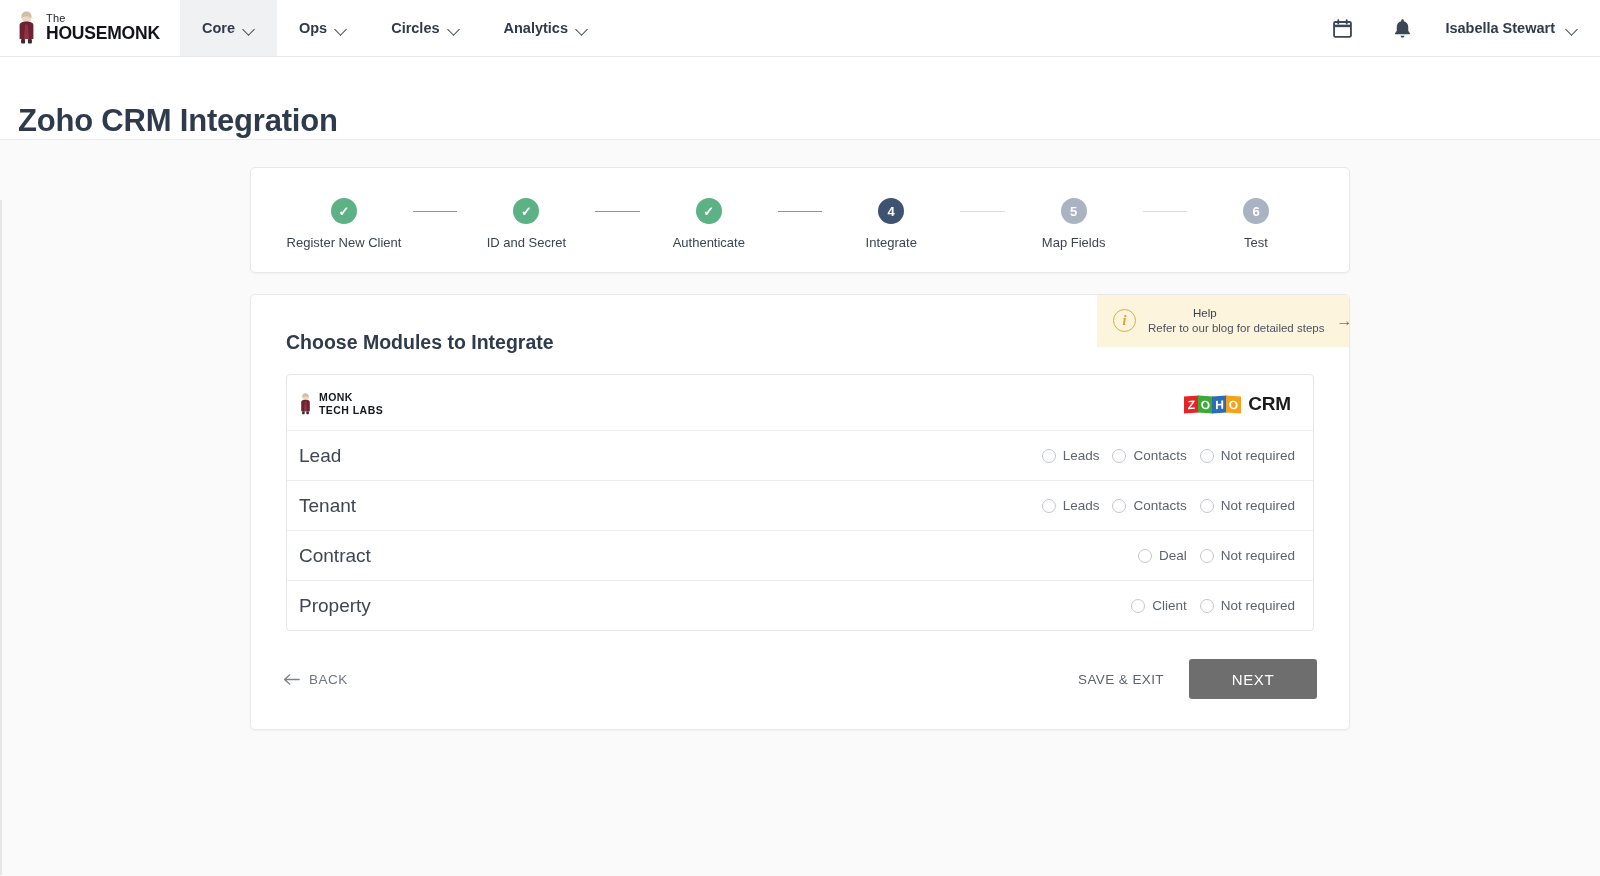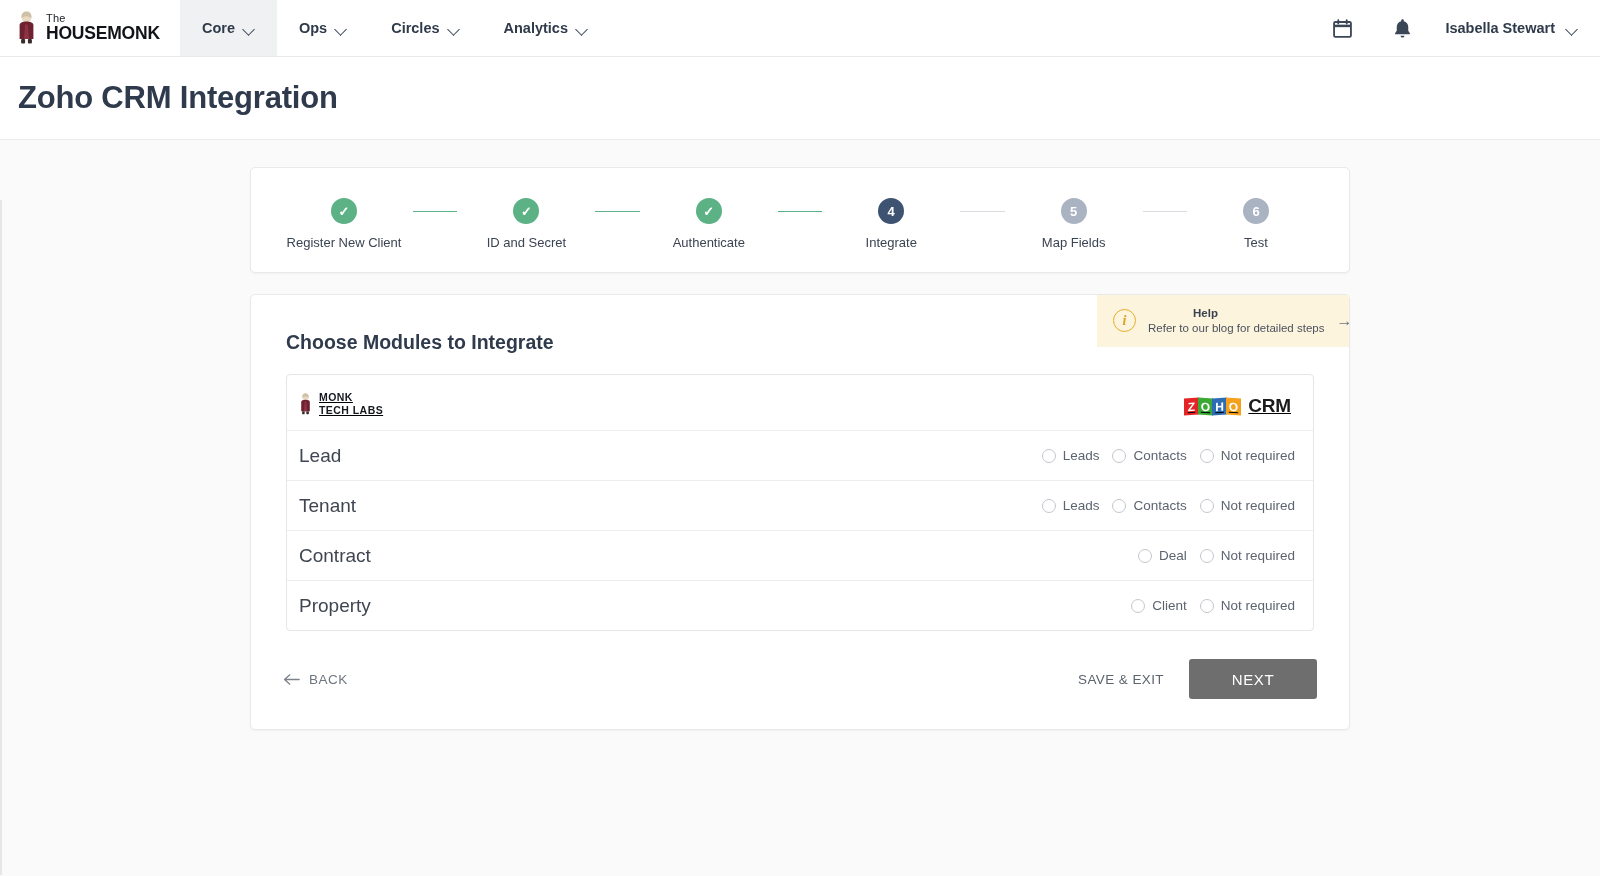--- a/index.html
+++ b/index.html
@@ -91,21 +91,21 @@
     display: flex; align-items: center; gap: 12px;
     cursor: pointer;
     font-size: 14.5px; font-weight: 700; color: #2f3a4a;
   }
 
   
   .page-head {
     height: 83px;
     background: #ffffff;
     display: flex;
-    align-items: center;
+    align-items: flex-end;
     padding-left: 18px;
     border-bottom: 1px solid #ececec;
   }
   .page-title {
     font-size: 31px;
     font-weight: 700;
     color: #2f3b4c;
     letter-spacing: -0.2px;
   }
 
@@ -206,21 +206,21 @@
     display: flex; align-items: center; justify-content: center;
     font-size: 14px;
     font-family: "Liberation Serif", serif;
     font-style: italic;
     font-weight: 700;
     flex: 0 0 auto;
   }
   .help-text { line-height: 1.3; flex: 1 1 auto; }
   .help-title {
     font-size: 11.5px;
-    font-weight: 700;
+    font-weight: 400;
     color: #3b4250;
     display: block;
     padding-left: 45px;
   }
   .help-sub {
     font-size: 11.5px;
     color: #4a515e;
     display: block;
     white-space: nowrap;
   }
@@ -232,24 +232,23 @@
 
   
   .modules {
     margin: 20px 35px 0 35px;
     border: 1px solid #e6e6e6;
     border-radius: 4px;
     background: #fff;
   }
   .mod-head {
     display: flex;
-    align-items: flex-end;
+    align-items: center;
     justify-content: space-between;
     padding: 16px 22px 13px 12px;
-    text-decoration: underline;
   }
   .mt-logo { display: flex; align-items: center; gap: 7px; padding-left: 0; }
   .mt-mark { width: 13px; height: 22px; position: relative; flex: 0 0 auto; }
   .mt-text {
     font-size: 10.5px;
     font-weight: 700;
     color: #15181d;
     letter-spacing: .45px;
     line-height: 1.25;
   }

